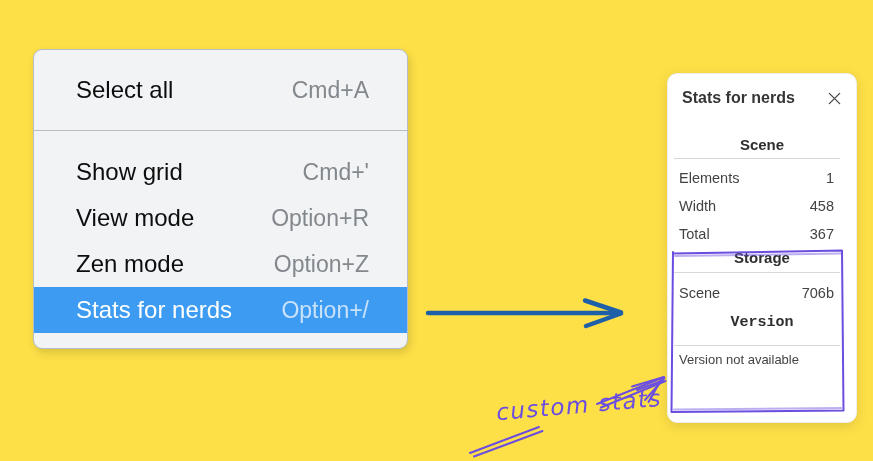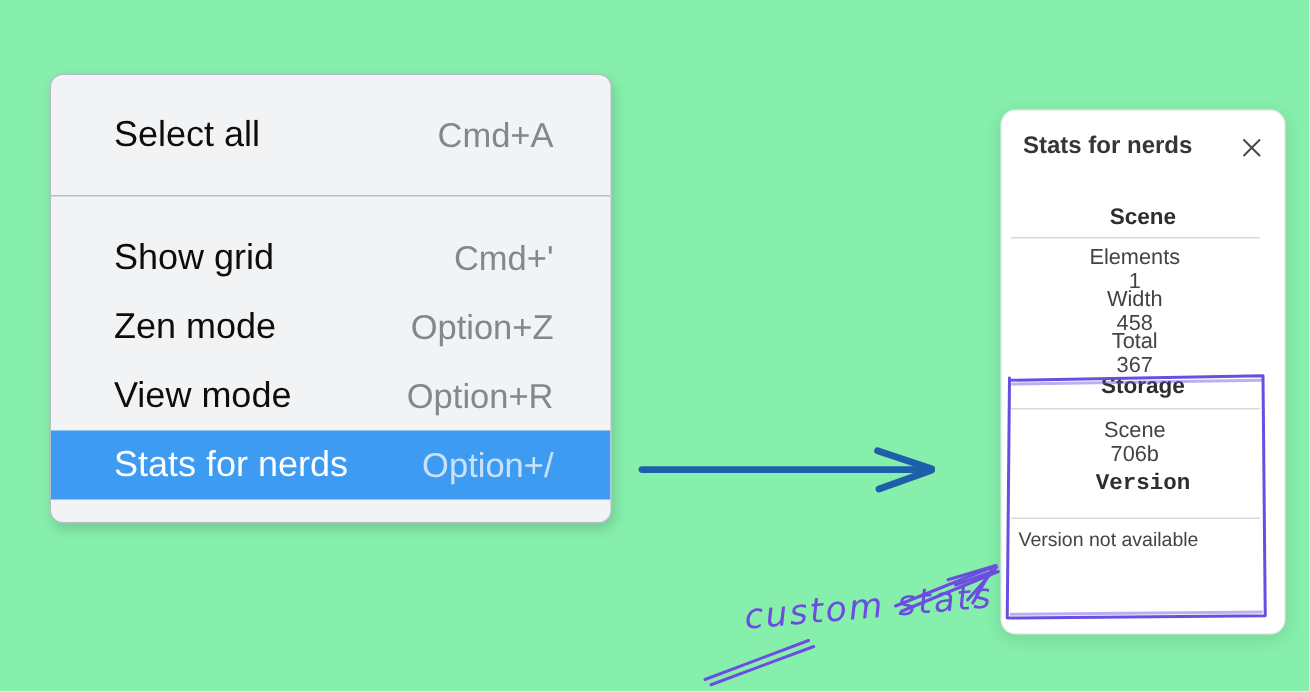--- a/index.html
+++ b/index.html
@@ -1,20 +1,20 @@
 <!DOCTYPE html>
 <html><head>
 <meta charset="utf-8">
 <style>
   * { margin:0; padding:0; box-sizing:border-box; }
   html,body { background:#fff; }
   body { font-family:"Liberation Sans", sans-serif; }
   .stage {
     position:relative; width:873px; height:461px;
-    background:#86efac; overflow:hidden;
+    background:#fde047; overflow:hidden;
   }
 
   
   .menu {
     position:absolute; left:33px; top:49px; width:375px; height:300px;
     background:#f1f3f5;
     border:1.5px solid #b6bdc6;
     border-radius:9px;
     box-shadow:2px 4px 8px rgba(0,0,0,0.14);
     overflow:hidden;
@@ -57,21 +57,21 @@
   .h-storage { }
   .h-version { margin-top:6px;font-family:Liberation Mono, monospace; }
   .p-divider { height:0; border-top:1px solid #d6d8da; margin:0 16px 0 6px; }
   .d-scene   { margin-top:4px; }
   .d-storage { margin-top:5px; }
   .d-version { margin-top:13px; }
   .rows { margin-top:5px; }
   .rows-storage { margin-top:6px; }
   .stat-row {
     height:28px; display:flex; align-items:center; justify-content:space-between;
-    padding:0 22px 0 11px; font-size:14.5px; color:#434343;flex-direction:column;
+    padding:0 22px 0 11px; font-size:14.5px; color:#434343;
   }
   .version-note {
     margin-top:4px; padding-left:11px; font-size:13px; color:#434343; line-height:20px;
   }
 
   
   .annotation-text {
     position:absolute; left:496px; top:392px; z-index:12;
     font-family:"DejaVu Sans", sans-serif;
     font-style:italic; font-size:23px; letter-spacing:1.5px;
@@ -96,26 +96,26 @@
         <span class="mi-shortcut">Cmd+A</span>
       </div>
     </div>
     <div class="menu-divider"></div>
     <div class="menu-section-2">
       <div class="menu-item">
         <span class="mi-label">Show grid</span>
         <span class="mi-shortcut">Cmd+'</span>
       </div>
       <div class="menu-item">
+        <span class="mi-label">View mode</span>
+        <span class="mi-shortcut">Option+R</span>
+      </div>
+      <div class="menu-item">
         <span class="mi-label">Zen mode</span>
         <span class="mi-shortcut">Option+Z</span>
-      </div>
-      <div class="menu-item">
-        <span class="mi-label">View mode</span>
-        <span class="mi-shortcut">Option+R</span>
       </div>
       <div class="menu-item selected">
         <span class="mi-label">Stats for nerds</span>
         <span class="mi-shortcut">Option+/</span>
       </div>
     </div>
   </div>
 
   <div class="panel">
     <div class="panel-header">

